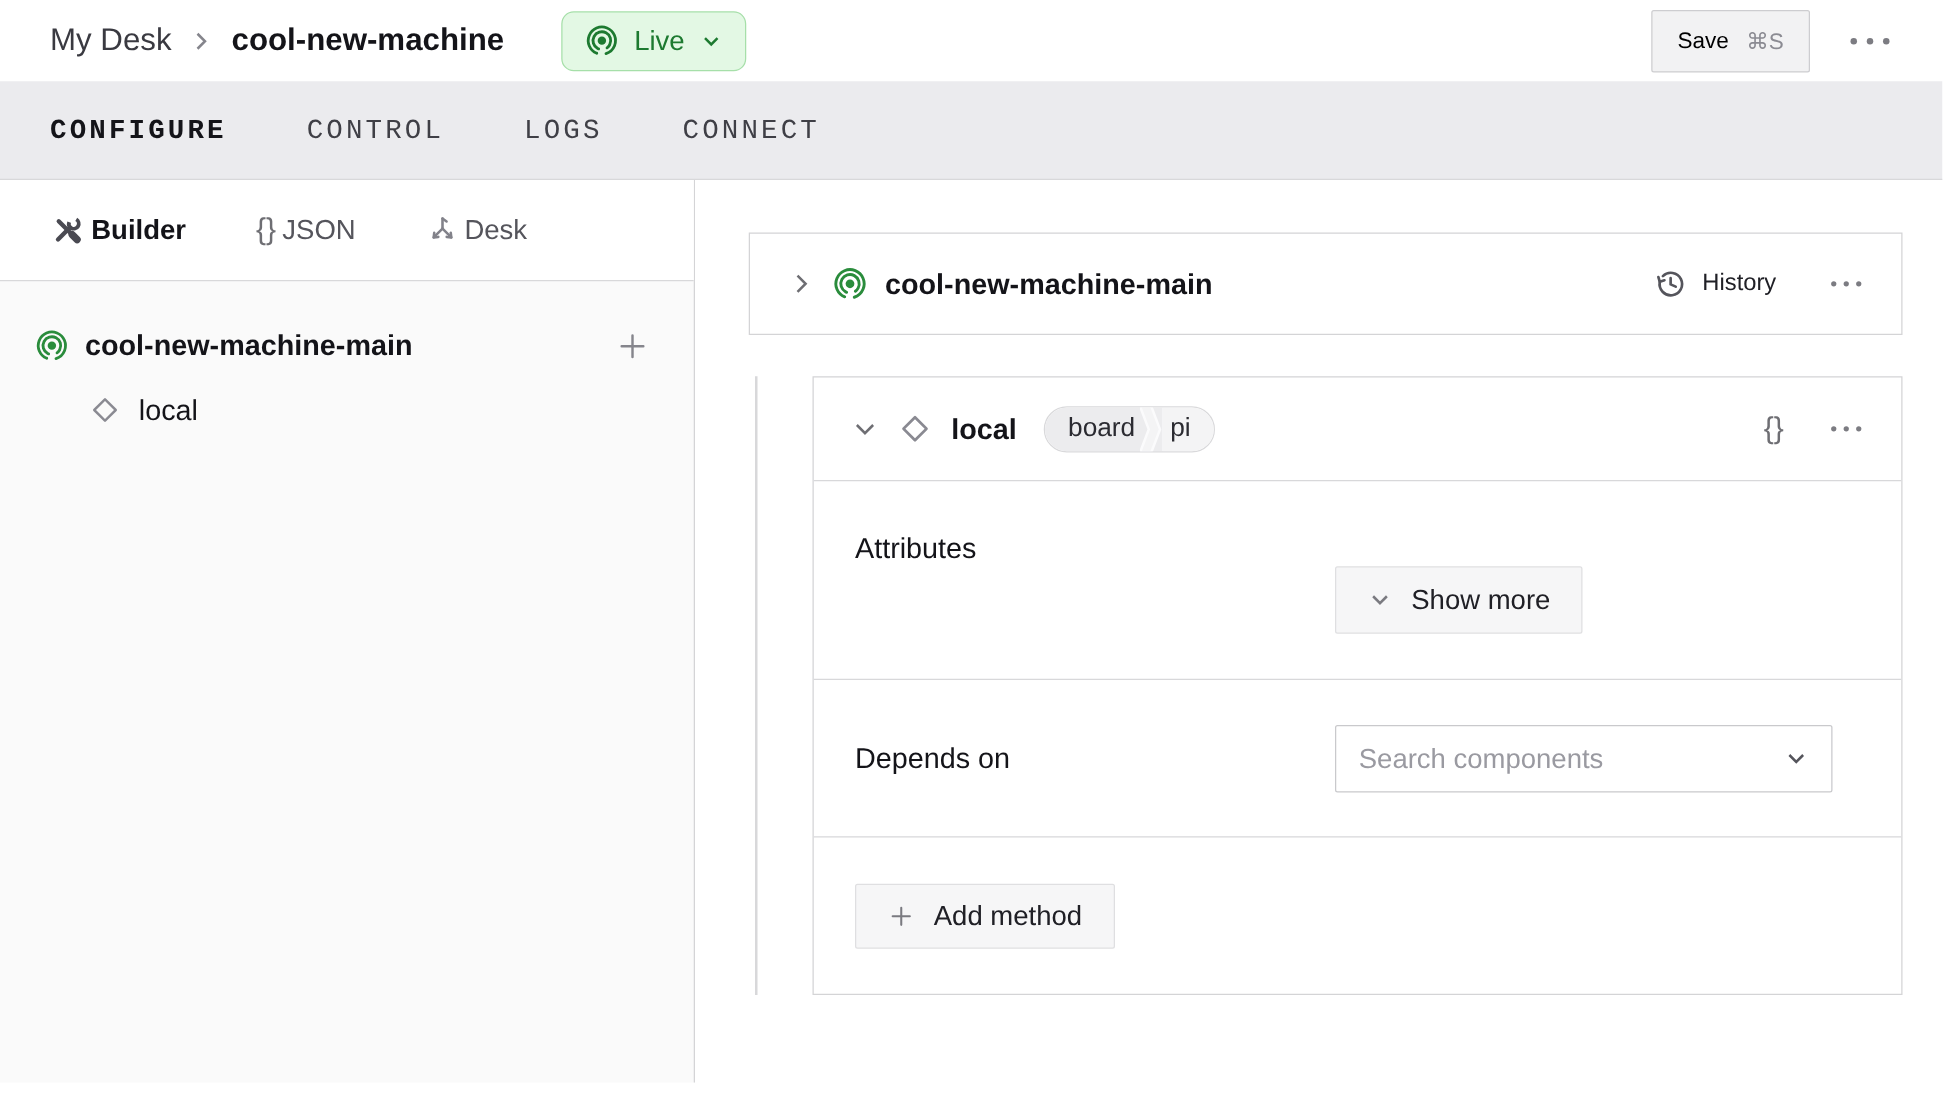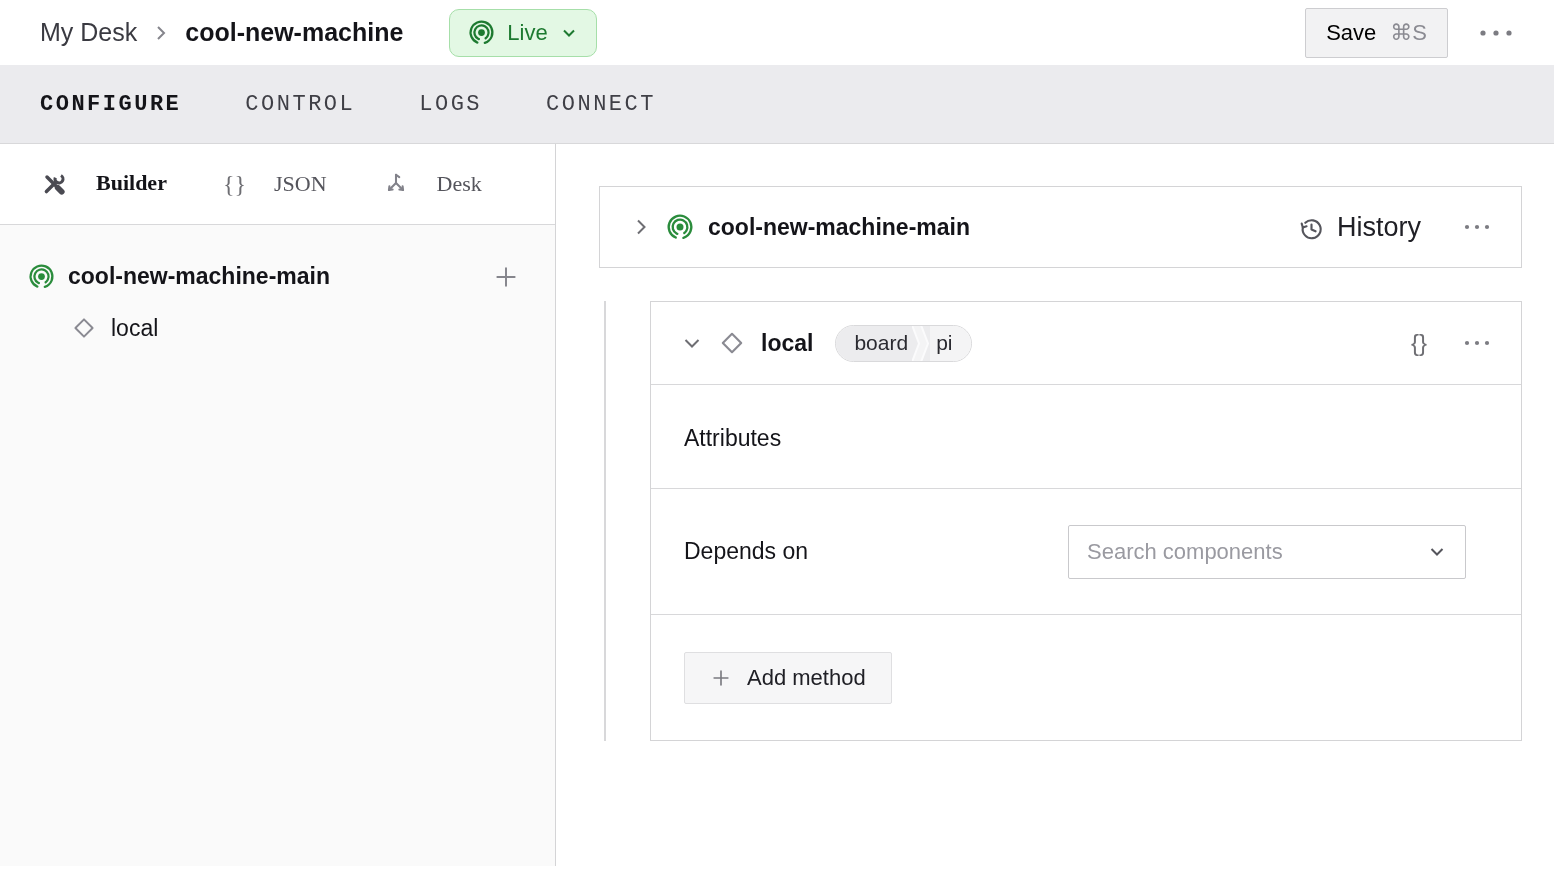--- a/index.html
+++ b/index.html
@@ -27,53 +27,53 @@
   
   .topbar{height:65px;display:flex;align-items:center;justify-content:space-between;padding:0 40px;background:#fff;}
   .tb-left{display:flex;align-items:center;}
   .breadcrumb{display:flex;align-items:center;gap:16px;font-size:25px;}
   .crumb-parent{color:#3a3a41;}
   .crumb-current{font-weight:700;color:var(--ink);}
   .live-badge{margin-left:46px;display:flex;align-items:center;gap:12px;height:48px;padding:0 18px;
     background:var(--live-bg);border:1px solid var(--live-border);border-radius:10px;
     color:var(--live-text);font-size:22px;cursor:pointer;}
   .tb-right{display:flex;align-items:center;gap:30px;}
-  .save-btn{display:flex;align-items:center;gap:14px;height:50px;padding:0 20px;font-size:22px;
+  .save-btn{display:flex;align-items:center;gap:14px;height:50px;padding:0 20px;font-size:18px;
     background:#f2f2f3;border:1px solid #cdcdd0;border-radius:2px;cursor:pointer;}
   .save-shortcut{color:#8b8b92;}
   .icon-btn{display:flex;align-items:center;justify-content:center;cursor:pointer;background:none;border:none;}
 
   
   .tabbar{height:79px;background:var(--tabbar);border-bottom:1px solid var(--border-light);
     display:flex;align-items:center;gap:64px;padding:0 40px;}
   .tab{font-size:22px;letter-spacing:2.5px;color:#3f3f46;cursor:pointer;}
   .tab.active{font-weight:700;color:var(--ink);}
 
   
   .content{display:flex;height:722px;}
   .sidebar{width:556px;flex-shrink:0;background:var(--panel);border-right:1px solid var(--border);}
   .view-tabs{height:81px;background:#fff;border-bottom:1px solid var(--border-light);
     display:flex;align-items:center;gap:56px;padding:0 40px;font-size:22px;color:var(--gray);}
-  .view-tab{display:flex;align-items:flex-start;gap:28px;cursor:pointer;font-family:Liberation Serif, serif;}
+  .view-tab{display:flex;align-items:center;gap:5px;cursor:pointer;}
   .view-tab.active{color:var(--ink);font-weight:700;}
   .braces-glyph{font-size:24px;color:#6e6e73;font-weight:500;}
   .tree{padding:38px 36px 0 28px;}
   .tree-row{display:flex;align-items:center;gap:13px;font-size:23px;cursor:pointer;}
   .tree-row.root{font-weight:700;}
   .tree-plus{margin-left:auto;}
   .tree-row.child{margin:24px 0 0 42px;font-weight:400;}
 
   .main{flex:1;background:#fff;padding:42px 32px 0 43px;}
 
   
   .card{border:1px solid var(--border);background:#fff;}
   .machine-card{height:82px;display:flex;align-items:center;gap:14px;padding:0 30px;}
   .card-title{font-size:23px;font-weight:700;color:var(--ink);}
   .mc-right{margin-left:auto;display:flex;align-items:center;gap:42px;}
-  .history-btn{display:flex;align-items:flex-end;gap:12px;font-size:27px;color:var(--ink-soft);cursor:pointer;background:none;border:none;font-family:inherit;}
+  .history-btn{display:flex;align-items:center;gap:12px;font-size:19px;color:var(--ink-soft);cursor:pointer;background:none;border:none;font-family:inherit;}
 
   
   .indent-wrap{position:relative;margin-top:33px;padding-left:51px;}
   .indent-line{position:absolute;left:5px;top:0;bottom:0;width:2px;background:var(--border-light);}
   .comp-header{height:82px;display:flex;align-items:center;gap:14px;padding:0 30px;}
   .comp-right{margin-left:auto;display:flex;align-items:center;gap:36px;}
   .pill{display:flex;align-items:center;margin-left:8px;height:37px;border:1px solid #d9d9db;border-radius:999px;overflow:hidden;font-size:21px;color:#2b2b31;}
   .pill-seg{display:flex;align-items:center;height:100%;}
   .pill-seg.model-family{background:#ececee;padding:0 4px 0 18px;}
   .pill-chevron{background:#ececee;height:100%;display:flex;align-items:center;}
@@ -274,20 +274,26 @@
                   <circle cx="14" cy="4" r="2.1"></circle>
                   <circle cx="24" cy="4" r="2.1"></circle>
                 </svg>
             </span>
           </span>
         </div>
 
         <div class="section sec-attributes">
           <div class="sec-label">Attributes</div>
           <div>
+            <button class="btn show-more-btn">
+              <svg width="20" height="20" viewBox="0 0 20 20" fill="none" stroke="#7a7a80" stroke-width="2">
+                  <polyline points="4.5,7 10,12.5 15.5,7"></polyline>
+                </svg>
+              <span>Show more</span>
+            </button>
           </div>
         </div>
 
         <div class="section sec-row">
           <div class="sec-label">Depends on</div>
           <div class="select">
             <span>Search components</span>
             <svg width="20" height="20" viewBox="0 0 20 20" fill="none" stroke="#55555c" stroke-width="2">
                 <polyline points="4.5,7 10,12.5 15.5,7"></polyline>
               </svg>

